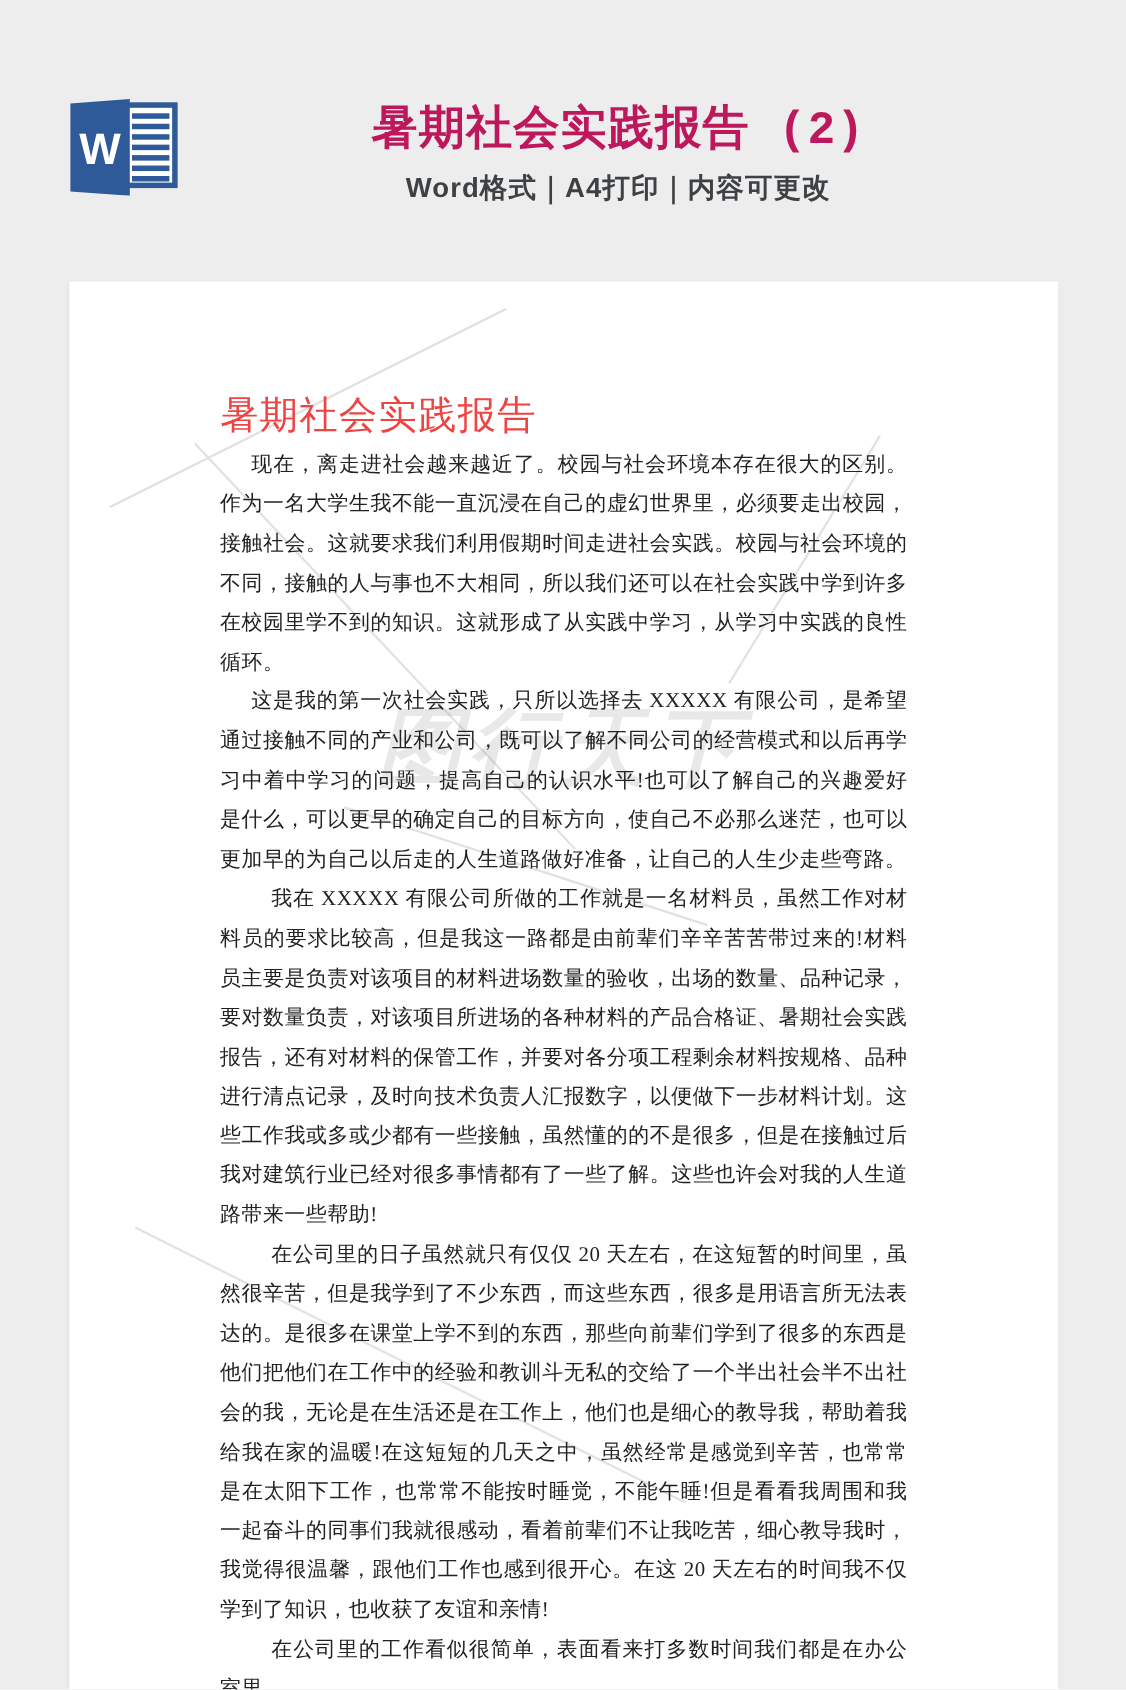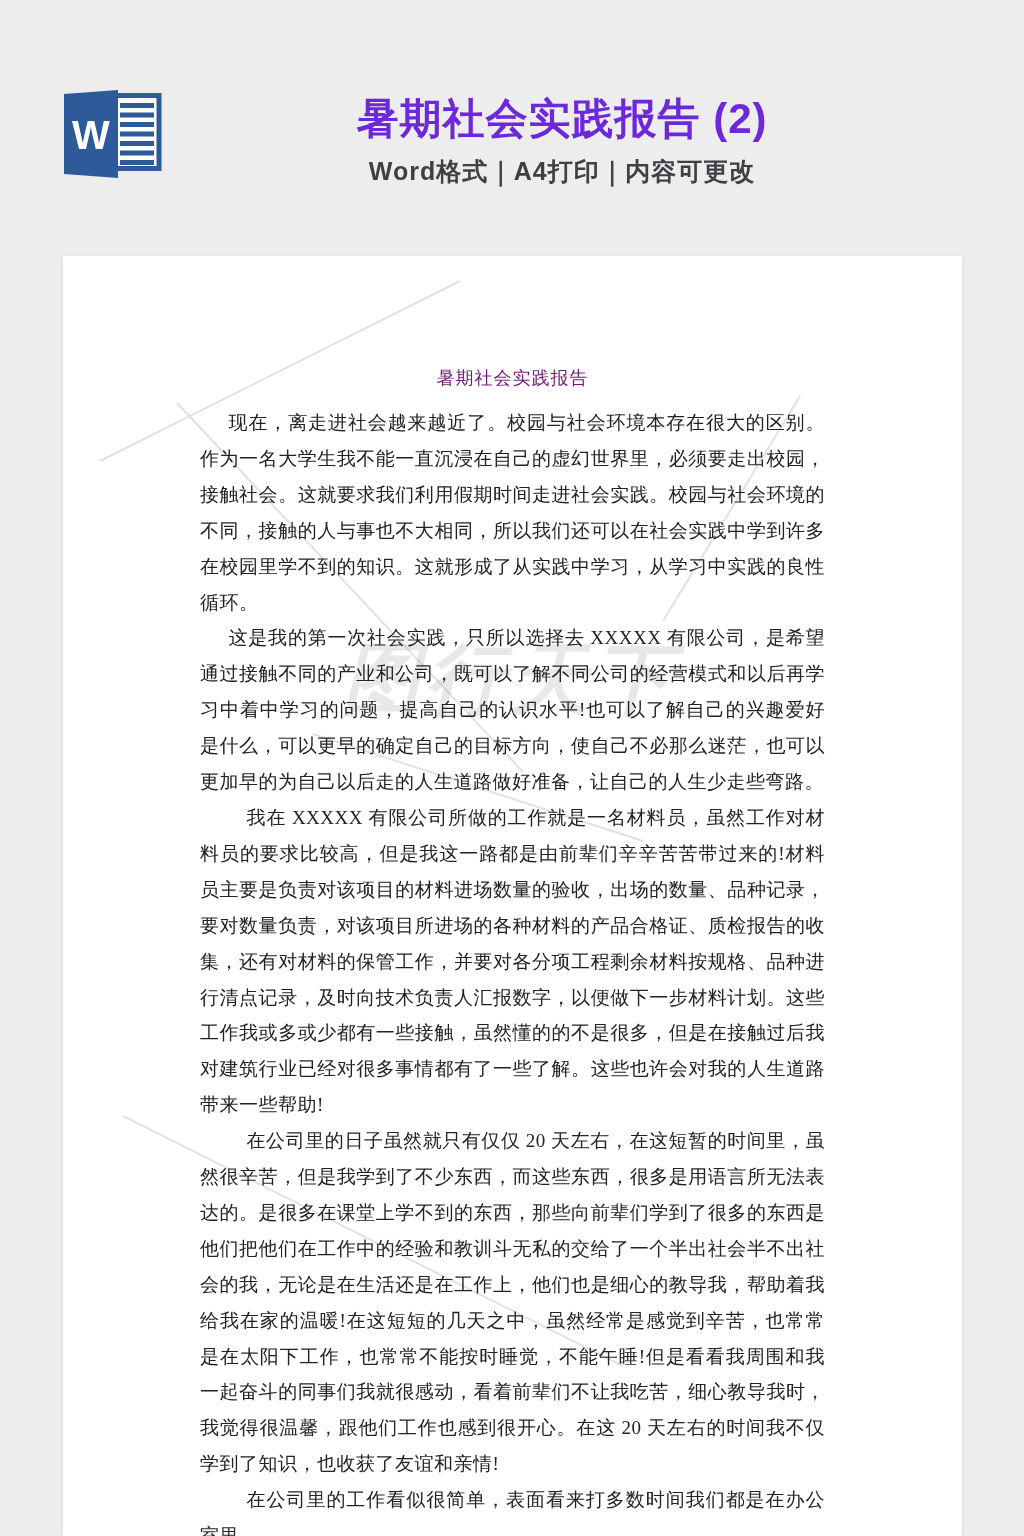--- a/index.html
+++ b/index.html
@@ -13,22 +13,22 @@
 
   
   .header { position: absolute; left: 0; top: 0; width: 1024px; height: 256px; }
   .word-icon { position: absolute; left: 62px; top: 90px; width: 100px; height: 88px; }
   .header-text {
     position: absolute; left: 110px; right: 10px; top: 92px;
     text-align: center;
   }
   .header-title {
     font-size: 42px; font-weight: 700; line-height: 54px;
-    color: #6d28d9; letter-spacing: 1px;
-    font-family: Liberation Sans, sans-serif;
+    color: #be185d; letter-spacing: 1px;
+    font-family: Liberation Mono, monospace;
   }
   .header-subtitle {
     margin-top: 10px;
     font-size: 25px; font-weight: 700; line-height: 30px;
     color: #3e4144; letter-spacing: 1px;
   }
 
   
   .page {
     position: absolute; left: 63px; top: 256px;
@@ -41,22 +41,22 @@
     pointer-events: none;
   }
   .doc-content {
     position: relative;
     padding: 103px 137px 0 137px;
     font-family: "Liberation Serif", serif;
     color: #212121;
   }
   .doc-title {
     margin: 0 0 8px 0;
-    font-size: 18px; font-weight: 400; line-height: 38px;
-    text-align: center; color: #701a75;
+    font-size: 35px; font-weight: 400; line-height: 38px;
+    color: #ef4444;
     letter-spacing: 1px;
   }
   .doc-body p {
     margin: 0;
     font-size: 19px; line-height: 35.9px;
     text-align: justify;
     text-indent: 1.5em;
     letter-spacing: 0.5px;
     color: #222222;
   }
@@ -102,20 +102,20 @@
         <line x1="60" y1="860" x2="560" y2="1110"></line>
       </g>
       <text x="447" y="450" text-anchor="middle" font-size="78" font-weight="bold" font-style="italic" font-family="Liberation Serif, serif" fill="#8f8f8f" opacity="0.20" letter-spacing="6">图行天下</text>
     </svg>
 
     <div class="doc-content">
       <h1 class="doc-title">暑期社会实践报告</h1>
       <div class="doc-body">
           <p>现在，离走进社会越来越近了。校园与社会环境本存在很大的区别。作为一名大学生我不能一直沉浸在自己的虚幻世界里，必须要走出校园，接触社会。这就要求我们利用假期时间走进社会实践。校园与社会环境的不同，接触的人与事也不大相同，所以我们还可以在社会实践中学到许多在校园里学不到的知识。这就形成了从实践中学习，从学习中实践的良性循环。</p>
           <p>这是我的第一次社会实践，只所以选择去 XXXXX 有限公司，是希望通过接触不同的产业和公司，既可以了解不同公司的经营模式和以后再学习中着中学习的问题，提高自己的认识水平!也可以了解自己的兴趣爱好是什么，可以更早的确定自己的目标方向，使自己不必那么迷茫，也可以更加早的为自己以后走的人生道路做好准备，让自己的人生少走些弯路。</p>
-          <p>我在 XXXXX 有限公司所做的工作就是一名材料员，虽然工作对材料员的要求比较高，但是我这一路都是由前辈们辛辛苦苦带过来的!材料员主要是负责对该项目的材料进场数量的验收，出场的数量、品种记录，要对数量负责，对该项目所进场的各种材料的产品合格证、质检报告的收集，还有对材料的保管工作，并要对各分项工程剩余材料按规格、品种进行清点记录，及时向技术负责人汇报数字，以便做下一步材料计划。这些工作我或多或少都有一些接触，虽然懂的的不是很多，但是在接触过后我对建筑行业已经对很多事情都有了一些了解。这些也许会对我的人生道路带来一些帮助!</p>
+          <p>我在 XXXXX 有限公司所做的工作就是一名材料员，虽然工作对材料员的要求比较高，但是我这一路都是由前辈们辛辛苦苦带过来的!材料员主要是负责对该项目的材料进场数量的验收，出场的数量、品种记录，要对数量负责，对该项目所进场的各种材料的产品合格证、暑期社会实践报告，还有对材料的保管工作，并要对各分项工程剩余材料按规格、品种进行清点记录，及时向技术负责人汇报数字，以便做下一步材料计划。这些工作我或多或少都有一些接触，虽然懂的的不是很多，但是在接触过后我对建筑行业已经对很多事情都有了一些了解。这些也许会对我的人生道路带来一些帮助!</p>
           <p>在公司里的日子虽然就只有仅仅 20 天左右，在这短暂的时间里，虽然很辛苦，但是我学到了不少东西，而这些东西，很多是用语言所无法表达的。是很多在课堂上学不到的东西，那些向前辈们学到了很多的东西是他们把他们在工作中的经验和教训斗无私的交给了一个半出社会半不出社会的我，无论是在生活还是在工作上，他们也是细心的教导我，帮助着我给我在家的温暖!在这短短的几天之中，虽然经常是感觉到辛苦，也常常是在太阳下工作，也常常不能按时睡觉，不能午睡!但是看看我周围和我一起奋斗的同事们我就很感动，看着前辈们不让我吃苦，细心教导我时，我觉得很温馨，跟他们工作也感到很开心。在这 20 天左右的时间我不仅学到了知识，也收获了友谊和亲情!</p>
           <p>在公司里的工作看似很简单，表面看来打多数时间我们都是在办公室里</p>
         </div>
     </div>
   </div>
 
 </div>
 
 </body></html>

